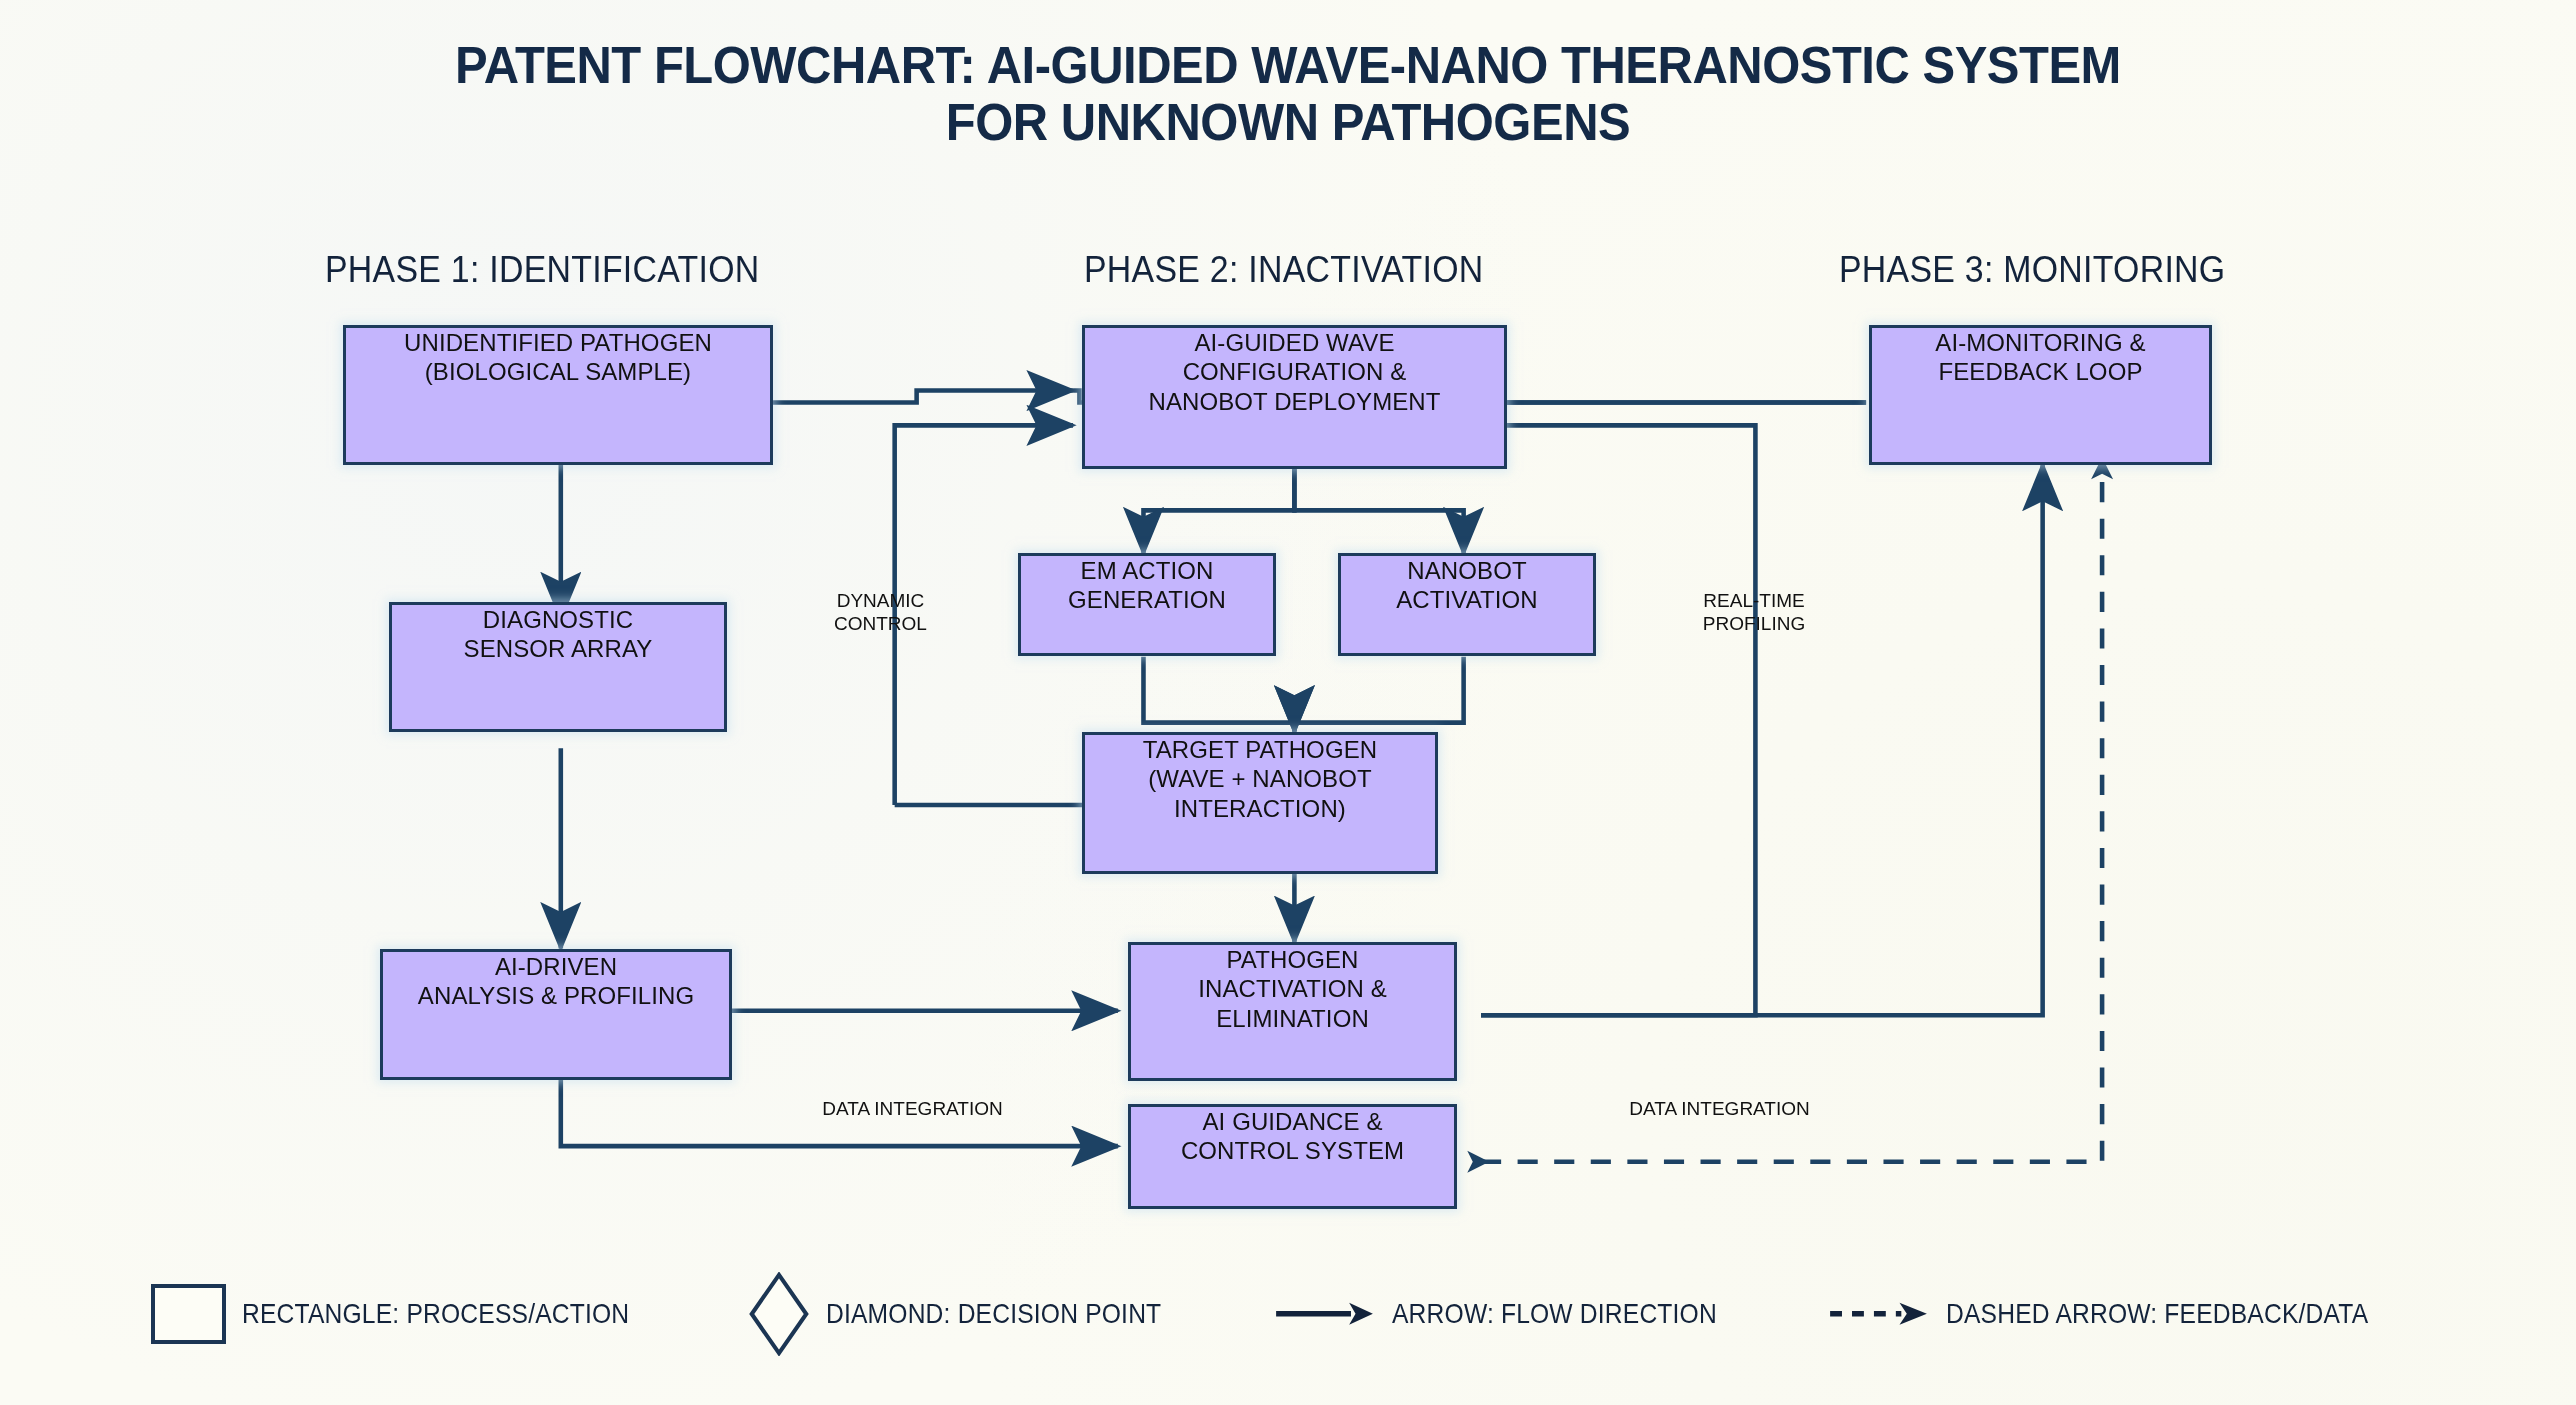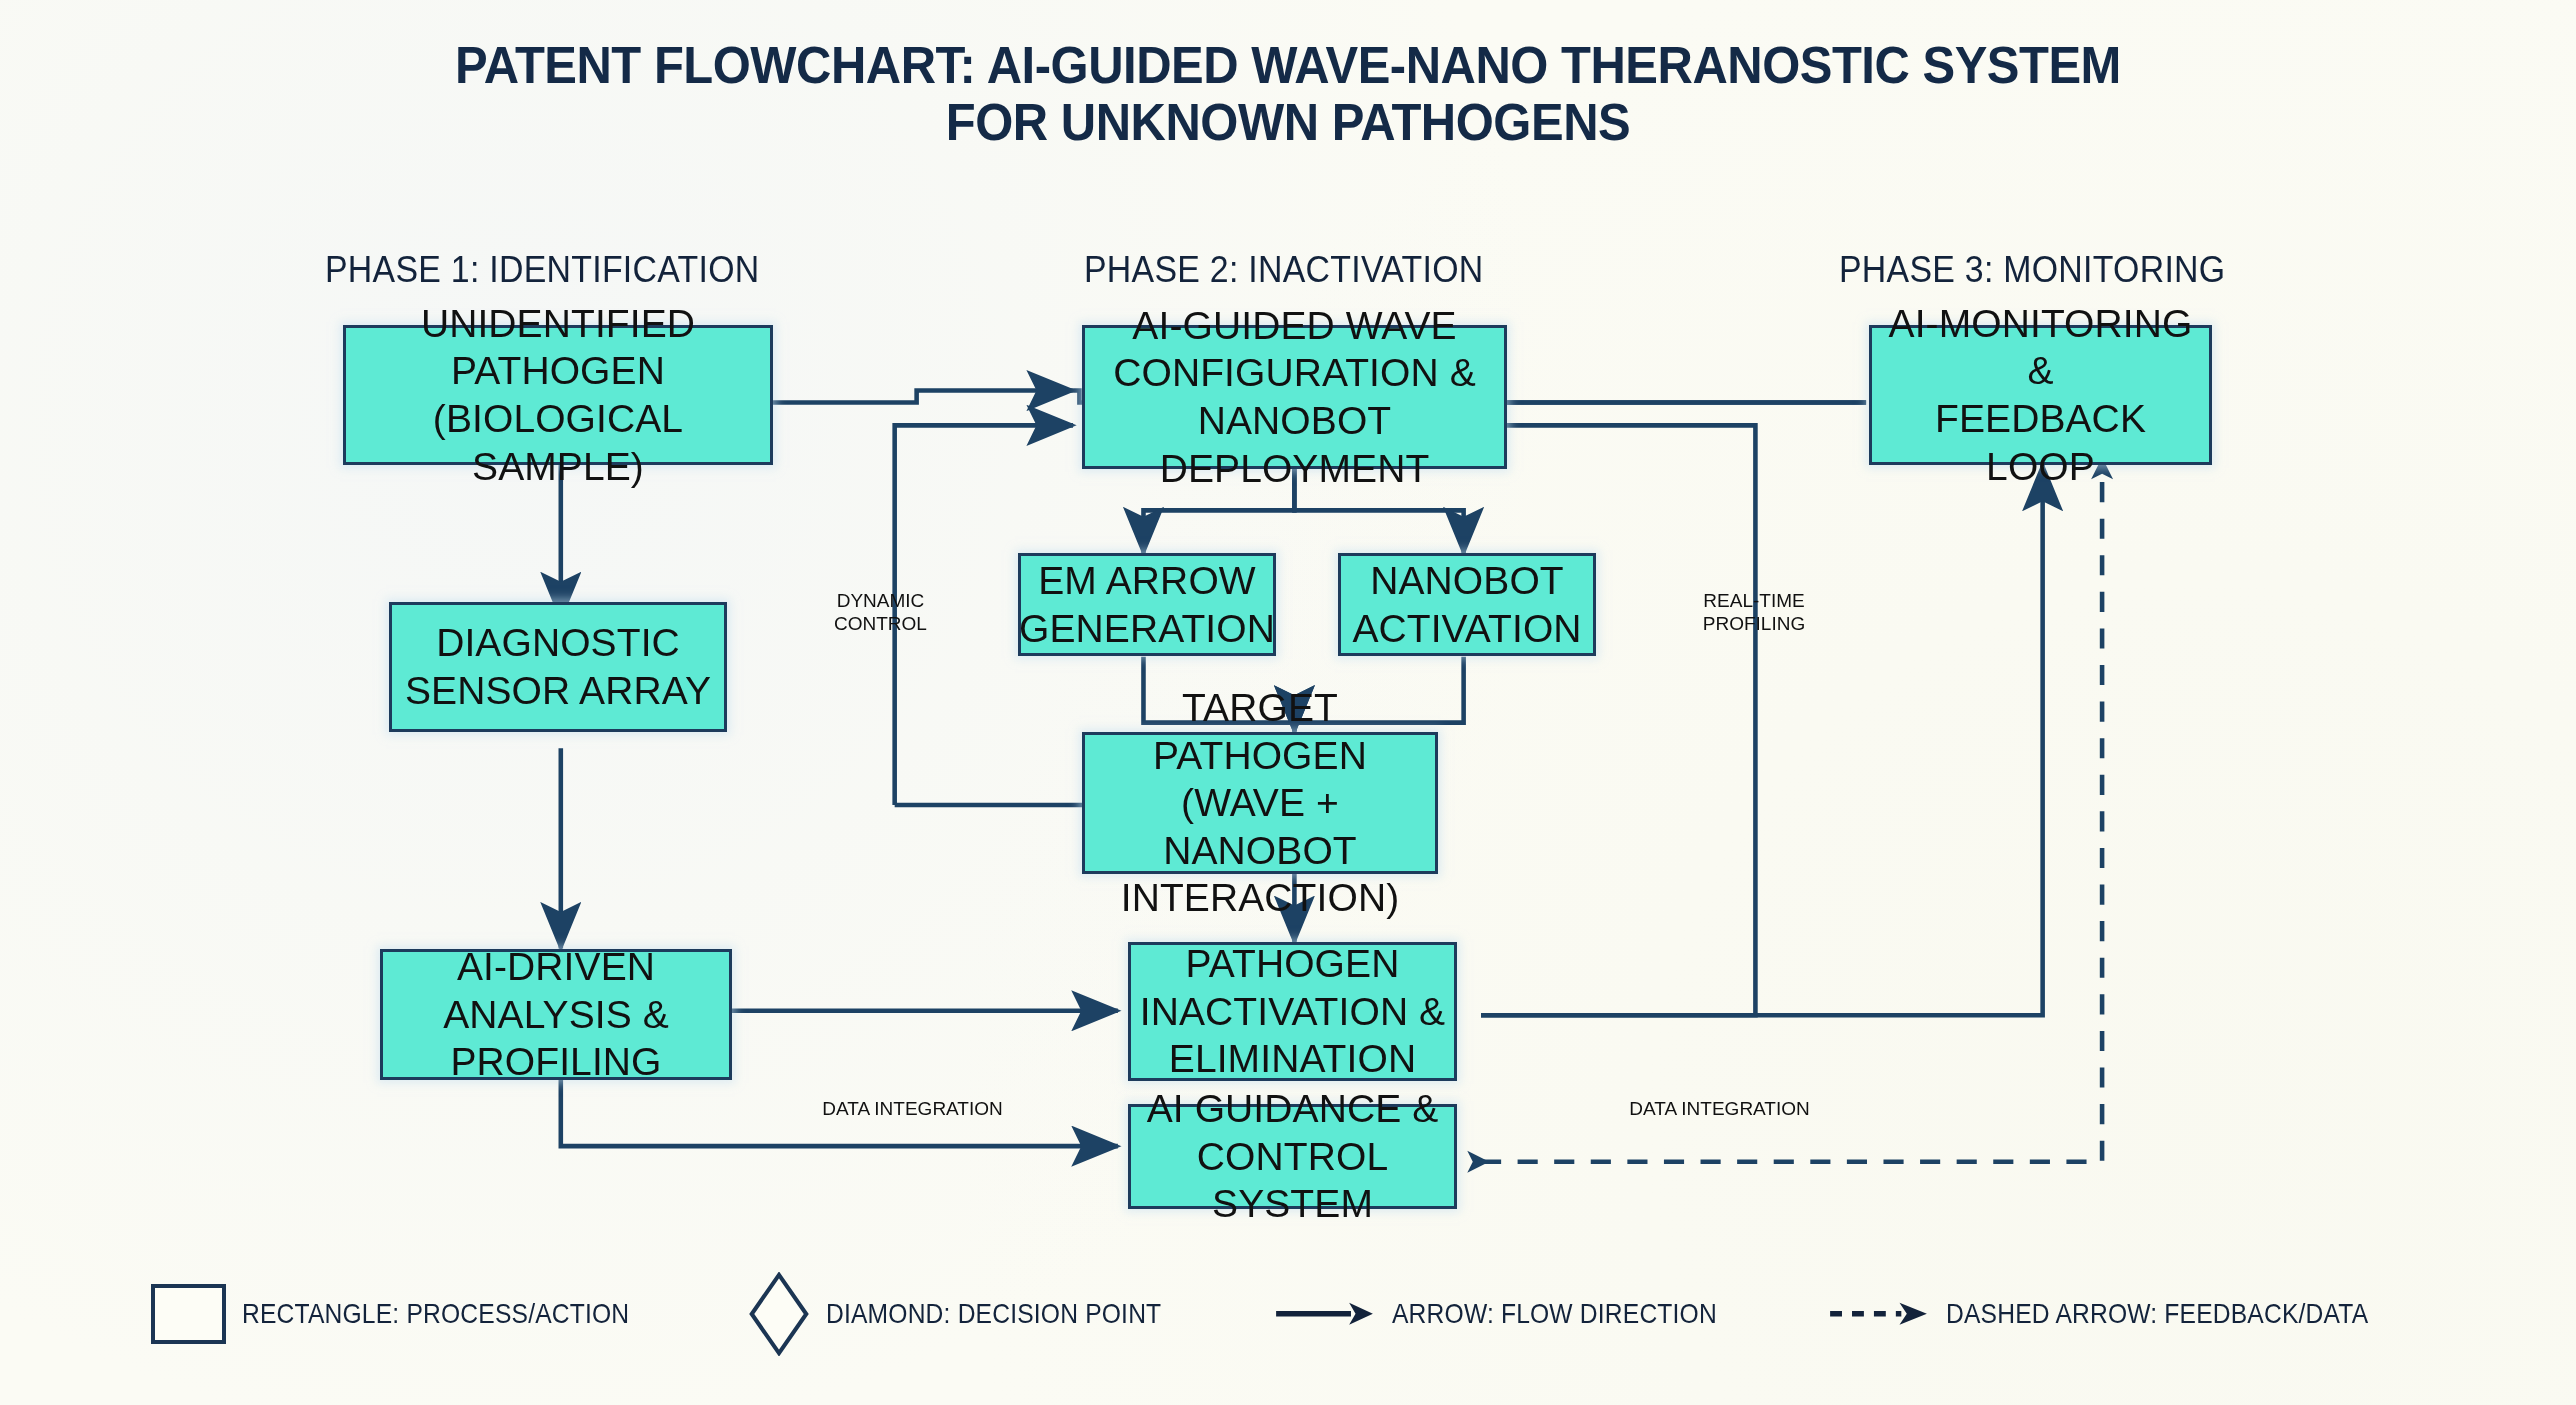--- a/index.html
+++ b/index.html
@@ -48,27 +48,27 @@
     letter-spacing: 0.3px;
     white-space: nowrap;
     transform: scaleX(0.94);
     transform-origin: left center;
   }
 
   .node {
     position: absolute;
     box-sizing: border-box;
     border: 3.7px solid #1d3b5c;
-    background: #5eead4;
+    background: #c4b5fd;
     color: #111111;
     display: flex;
-    align-items: center;
+    align-items: flex-start;
     justify-content: center;
     text-align: center;
-    font-size: 39px;
+    font-size: 24px;
     line-height: 1.22;
     letter-spacing: 0.1px;
     box-shadow: 0 0 9.1px 2.7px rgba(198,224,240,0.55);
   }
   .node span { display: block; padding: 0 7.3px; }
 
   .edge-label {
     position: absolute;
     color: #111111;
     font-size: 19px;
@@ -200,21 +200,21 @@
 ANALYSIS &amp; PROFILING</span>
   </div>
 
   <div class="node" style="left:1082px; top:325px; width:425px; height:144px;">
     <span style="white-space:pre-line">AI-GUIDED WAVE
 CONFIGURATION &amp;
 NANOBOT DEPLOYMENT</span>
   </div>
 
   <div class="node" style="left:1018px; top:553px; width:258px; height:103px;">
-    <span style="white-space:pre-line">EM ARROW
+    <span style="white-space:pre-line">EM ACTION
 GENERATION</span>
   </div>
 
   <div class="node" style="left:1338px; top:553px; width:258px; height:103px;">
     <span style="white-space:pre-line">NANOBOT
 ACTIVATION</span>
   </div>
 
   <div class="node" style="left:1082px; top:732px; width:356px; height:142px;">
     <span style="white-space:pre-line">TARGET PATHOGEN

